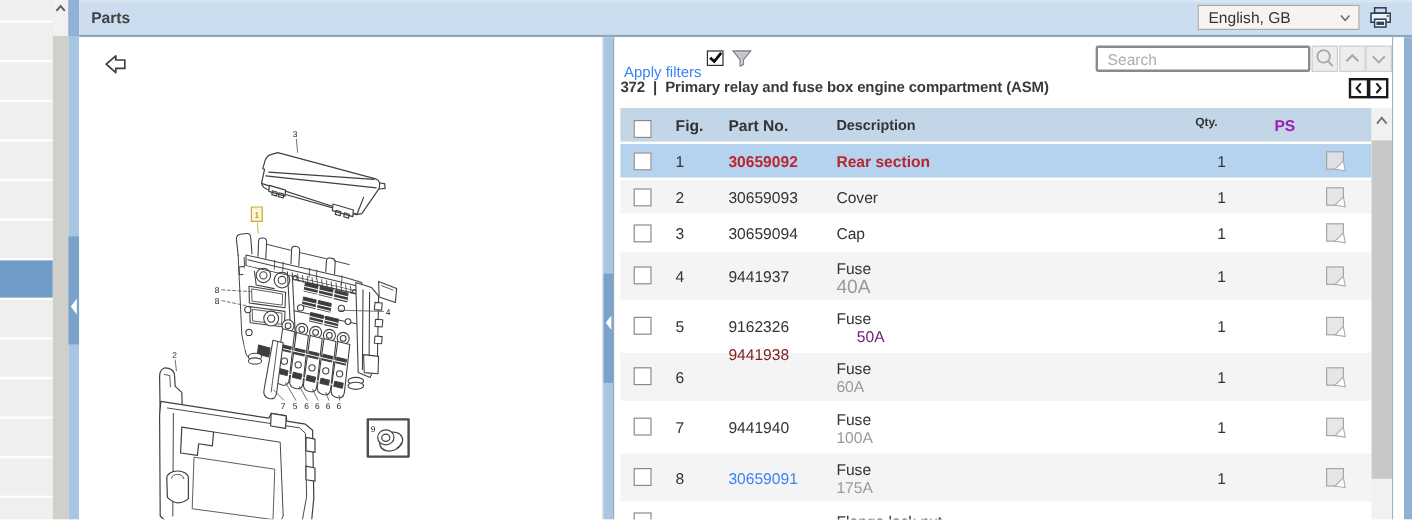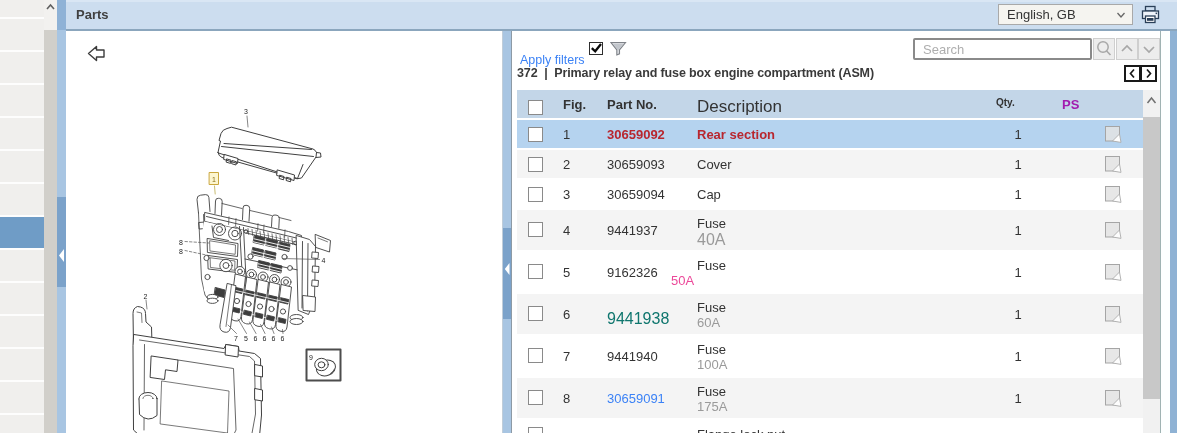--- a/index.html
+++ b/index.html
@@ -103,21 +103,21 @@
   </svg>
 <div class="abs" style="left:1140px;top:65px;width:17px;height:17px;background:#fff;border:2px solid #191919;"></div>
 <svg class="abs" style="left:1140px;top:65px;" width="17" height="17">
     <path d="M7 4.5 L10.5 8.5 L7 12.5" fill="none" stroke="#191919" stroke-width="1.7"></path>
   </svg>
 
 <div id="tbl" class="abs" style="left:0;top:0;">
     <div class="abs" style="left:517px;top:90px;width:626px;height:28px;background:#c3d6e8;"></div>
     <div class="abs" style="left:563px;top:97px;width:45px;font-size:13px;font-weight:bold;color:#333;">Fig.</div>
     <div class="abs" style="left:607px;top:97px;width:90px;font-size:13px;font-weight:bold;color:#333;">Part No.</div>
-    <div class="abs" style="left:697px;top:97px;width:200px;font-size:17px;font-weight:normal;color:#333;">Description</div>
+    <div class="abs" style="left:697px;top:97px;width:200px;font-size:12px;font-weight:bold;color:#333;">Description</div>
     <div class="abs" style="left:996px;top:97px;width:45px;font-size:10px;font-weight:bold;color:#333;">Qty.</div>
     <div class="abs" style="left:1062px;top:97px;width:40px;font-size:13px;font-weight:bold;color:#a21caf;">PS</div>
     <div class="abs" style="left:528px;top:100px;width:15px;height:15px;background:#fff;border:1px solid #8a8a8a;"></div>
     <div class="abs" style="left:517px;top:120px;width:626px;height:28px;background:#b5d3ef;"></div>
     <div class="abs" style="left:528px;top:127px;width:15px;height:15px;background:#fff;border:1px solid #8a8a8a;"></div>
     <div class="abs" style="left:563px;top:126.5px;font-size:13px;color:#333;white-space:nowrap;">1</div>
     <div class="abs" style="left:607px;top:126.5px;font-size:13px;color:#b8262e;font-weight:bold;white-space:nowrap;">30659092</div>
     <div class="abs" style="left:697px;top:126.5px;font-size:13px;color:#b8262e;font-weight:bold;white-space:nowrap;">Rear section</div>
     <div class="abs" style="left:1008px;top:126.5px;width:20px;font-size:13px;color:#333;text-align:center;">1</div>
     <svg class="abs" style="left:1104px;top:125px;" width="19" height="19">
@@ -153,30 +153,30 @@
     <div class="abs" style="left:1008px;top:222.5px;width:20px;font-size:13px;color:#333;text-align:center;">1</div>
     <svg class="abs" style="left:1104px;top:221px;" width="19" height="19">
       <rect x="1.5" y="1.5" width="14" height="14.5" fill="#e3e3e3" fill-opacity="0.85" stroke="#a5a5a5" stroke-width="1"></rect>
       <path d="M8.5 16 L15.5 9 L17 17.4 Z" fill="#fdfdfd" stroke="#ababab" stroke-width="0.9"></path>
     </svg>
     <div class="abs" style="left:517px;top:252px;width:626px;height:40px;background:#ffffff;"></div>
     <div class="abs" style="left:528px;top:264px;width:15px;height:15px;background:#fff;border:1px solid #8a8a8a;"></div>
     <div class="abs" style="left:563px;top:264.5px;font-size:13px;color:#333;white-space:nowrap;">5</div>
     <div class="abs" style="left:607px;top:264.5px;font-size:13px;color:#333;font-weight:normal;white-space:nowrap;">9162326</div>
     <div class="abs" style="left:697px;top:258px;font-size:13px;color:#333;white-space:nowrap;">Fuse</div>
-    <div class="abs" style="left:671px;top:273px;font-size:13px;color:#ec4899;white-space:nowrap;">50A</div>
+    <div class="abs" style="left:714px;top:273px;font-size:13px;color:#701a75;white-space:nowrap;">50A</div>
     <div class="abs" style="left:1008px;top:264.5px;width:20px;font-size:13px;color:#333;text-align:center;">1</div>
     <svg class="abs" style="left:1104px;top:263px;" width="19" height="19">
       <rect x="1.5" y="1.5" width="14" height="14.5" fill="#e3e3e3" fill-opacity="0.85" stroke="#a5a5a5" stroke-width="1"></rect>
       <path d="M8.5 16 L15.5 9 L17 17.4 Z" fill="#fdfdfd" stroke="#ababab" stroke-width="0.9"></path>
     </svg>
     <div class="abs" style="left:517px;top:294px;width:626px;height:40px;background:#f4f4f4;"></div>
     <div class="abs" style="left:528px;top:306px;width:15px;height:15px;background:#fff;border:1px solid #8a8a8a;"></div>
     <div class="abs" style="left:563px;top:306.5px;font-size:13px;color:#333;white-space:nowrap;">6</div>
-    <div class="abs" style="left:607px;top:310px;font-size:16px;color:#0f766e;font-weight:normal;white-space:nowrap;">9441938</div>
+    <div class="abs" style="left:607px;top:288px;font-size:13px;color:#7f1d1d;font-weight:normal;white-space:nowrap;">9441938</div>
     <div class="abs" style="left:697px;top:300px;font-size:13px;color:#333;white-space:nowrap;">Fuse</div>
     <div class="abs" style="left:697px;top:315px;font-size:13px;color:#9a9a9a;white-space:nowrap;">60A</div>
     <div class="abs" style="left:1008px;top:306.5px;width:20px;font-size:13px;color:#333;text-align:center;">1</div>
     <svg class="abs" style="left:1104px;top:305px;" width="19" height="19">
       <rect x="1.5" y="1.5" width="14" height="14.5" fill="#e3e3e3" fill-opacity="0.85" stroke="#a5a5a5" stroke-width="1"></rect>
       <path d="M8.5 16 L15.5 9 L17 17.4 Z" fill="#fdfdfd" stroke="#ababab" stroke-width="0.9"></path>
     </svg>
     <div class="abs" style="left:517px;top:336px;width:626px;height:40px;background:#ffffff;"></div>
     <div class="abs" style="left:528px;top:348px;width:15px;height:15px;background:#fff;border:1px solid #8a8a8a;"></div>
     <div class="abs" style="left:563px;top:348.5px;font-size:13px;color:#333;white-space:nowrap;">7</div>

